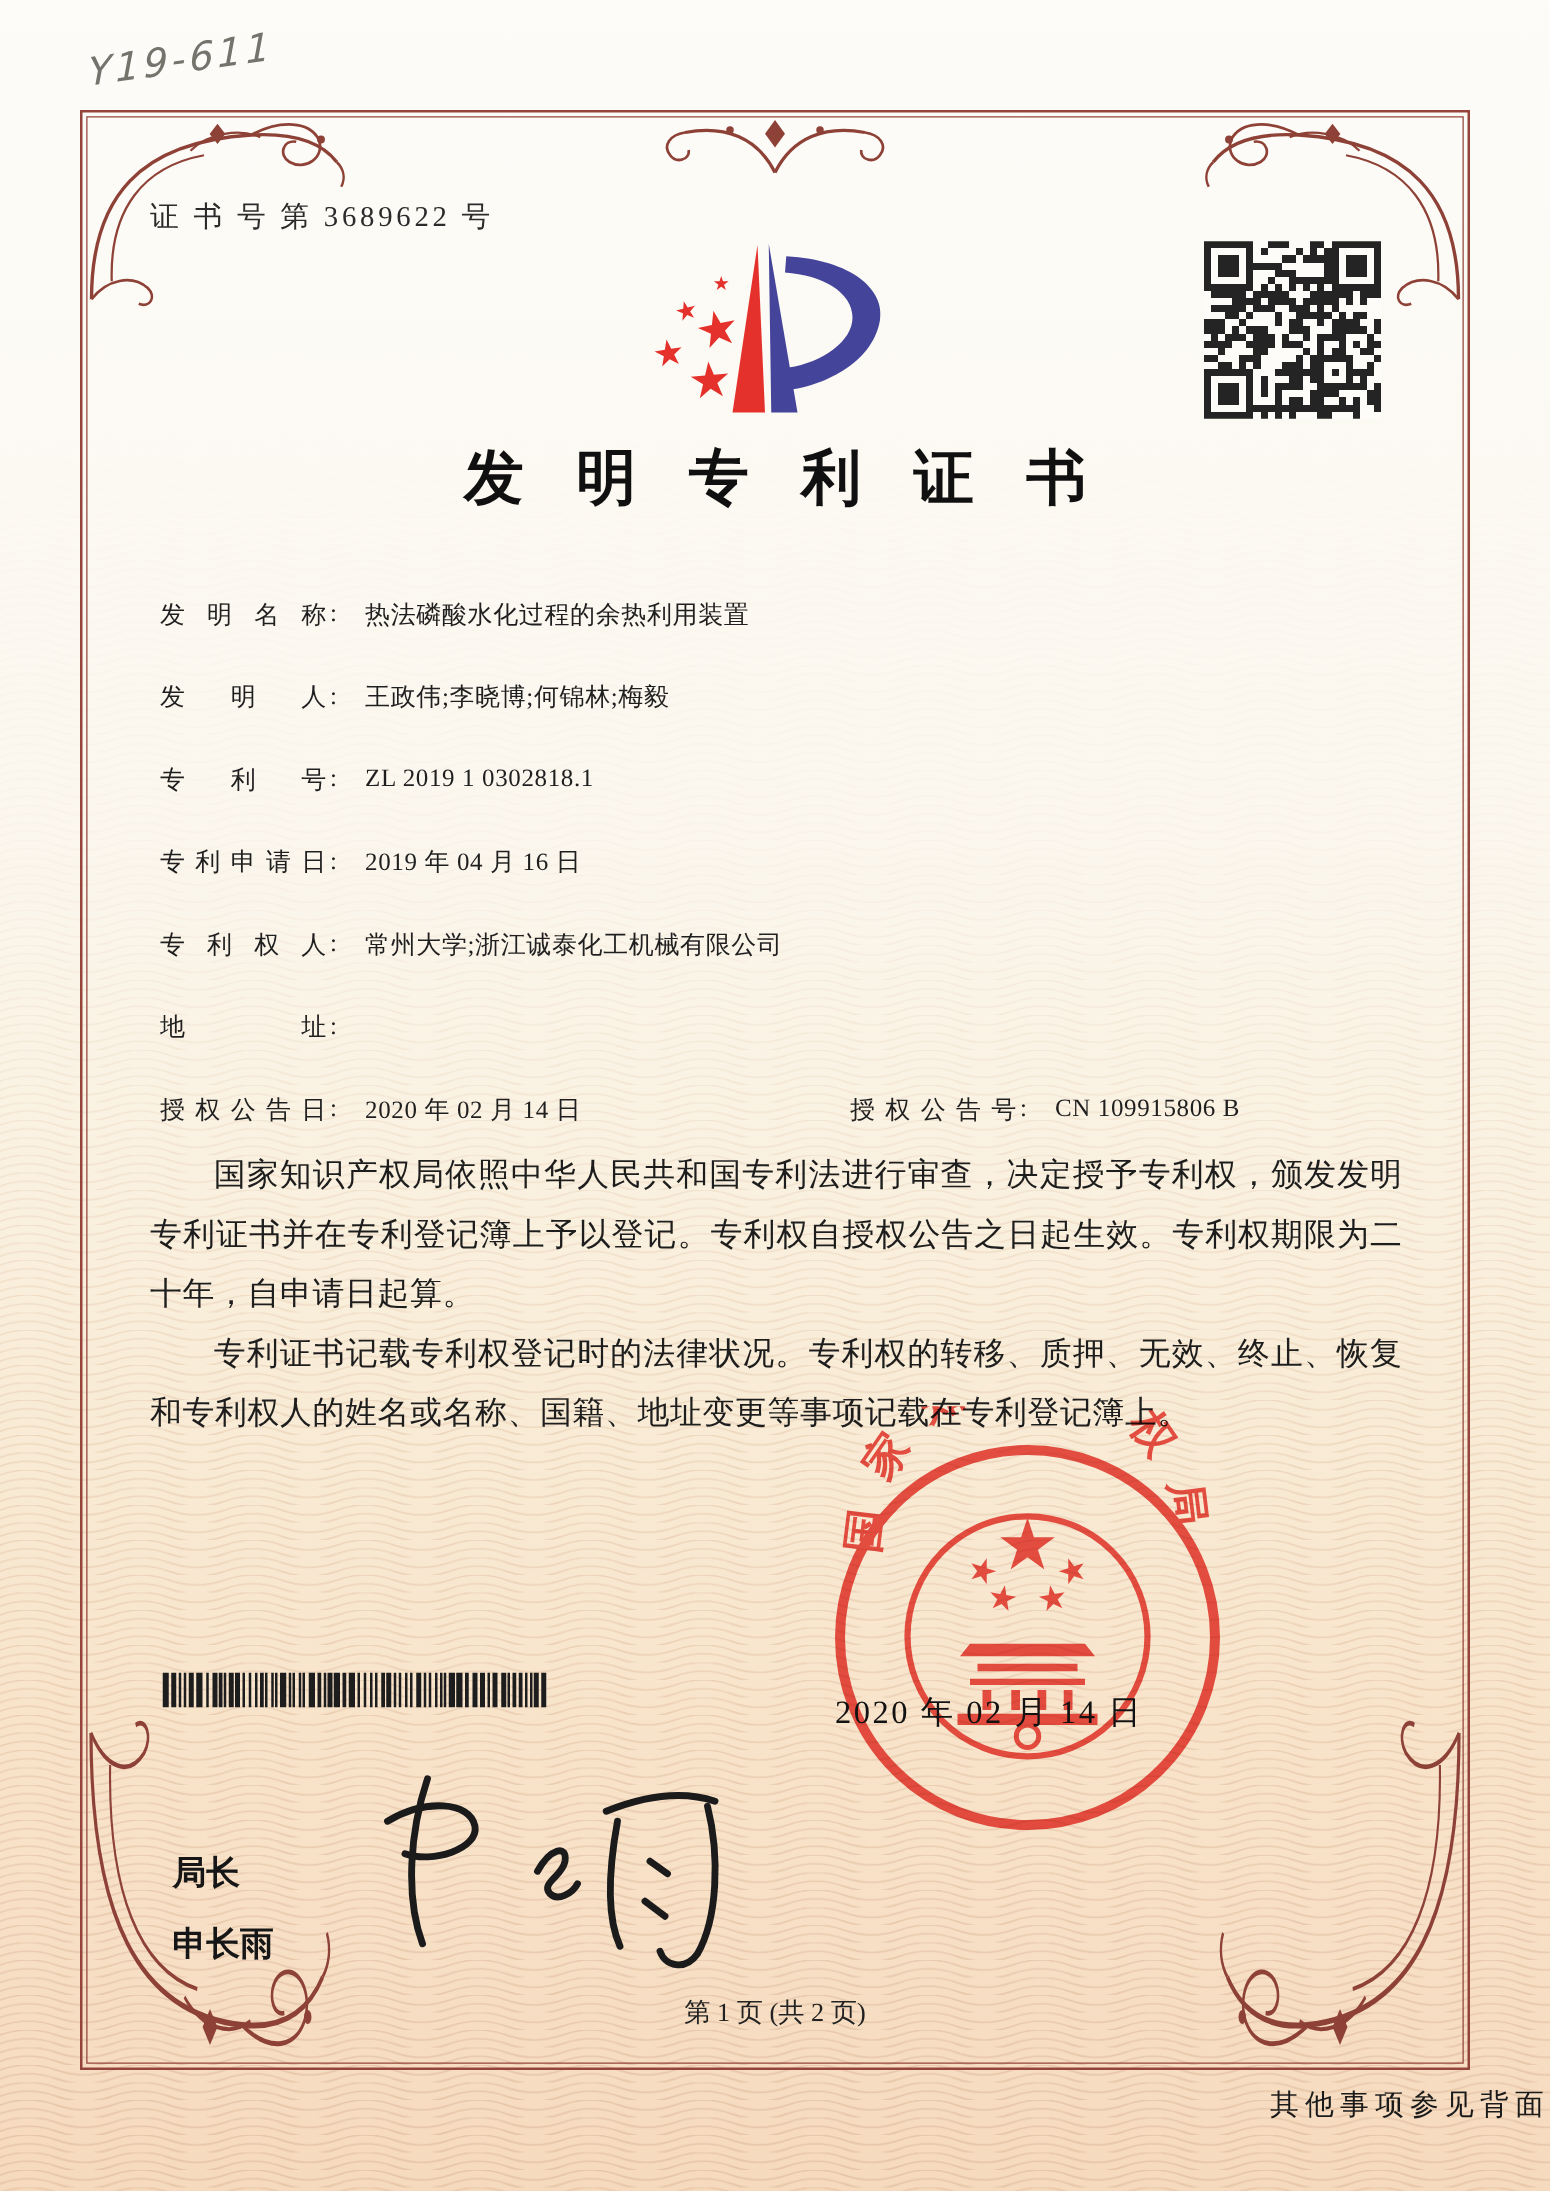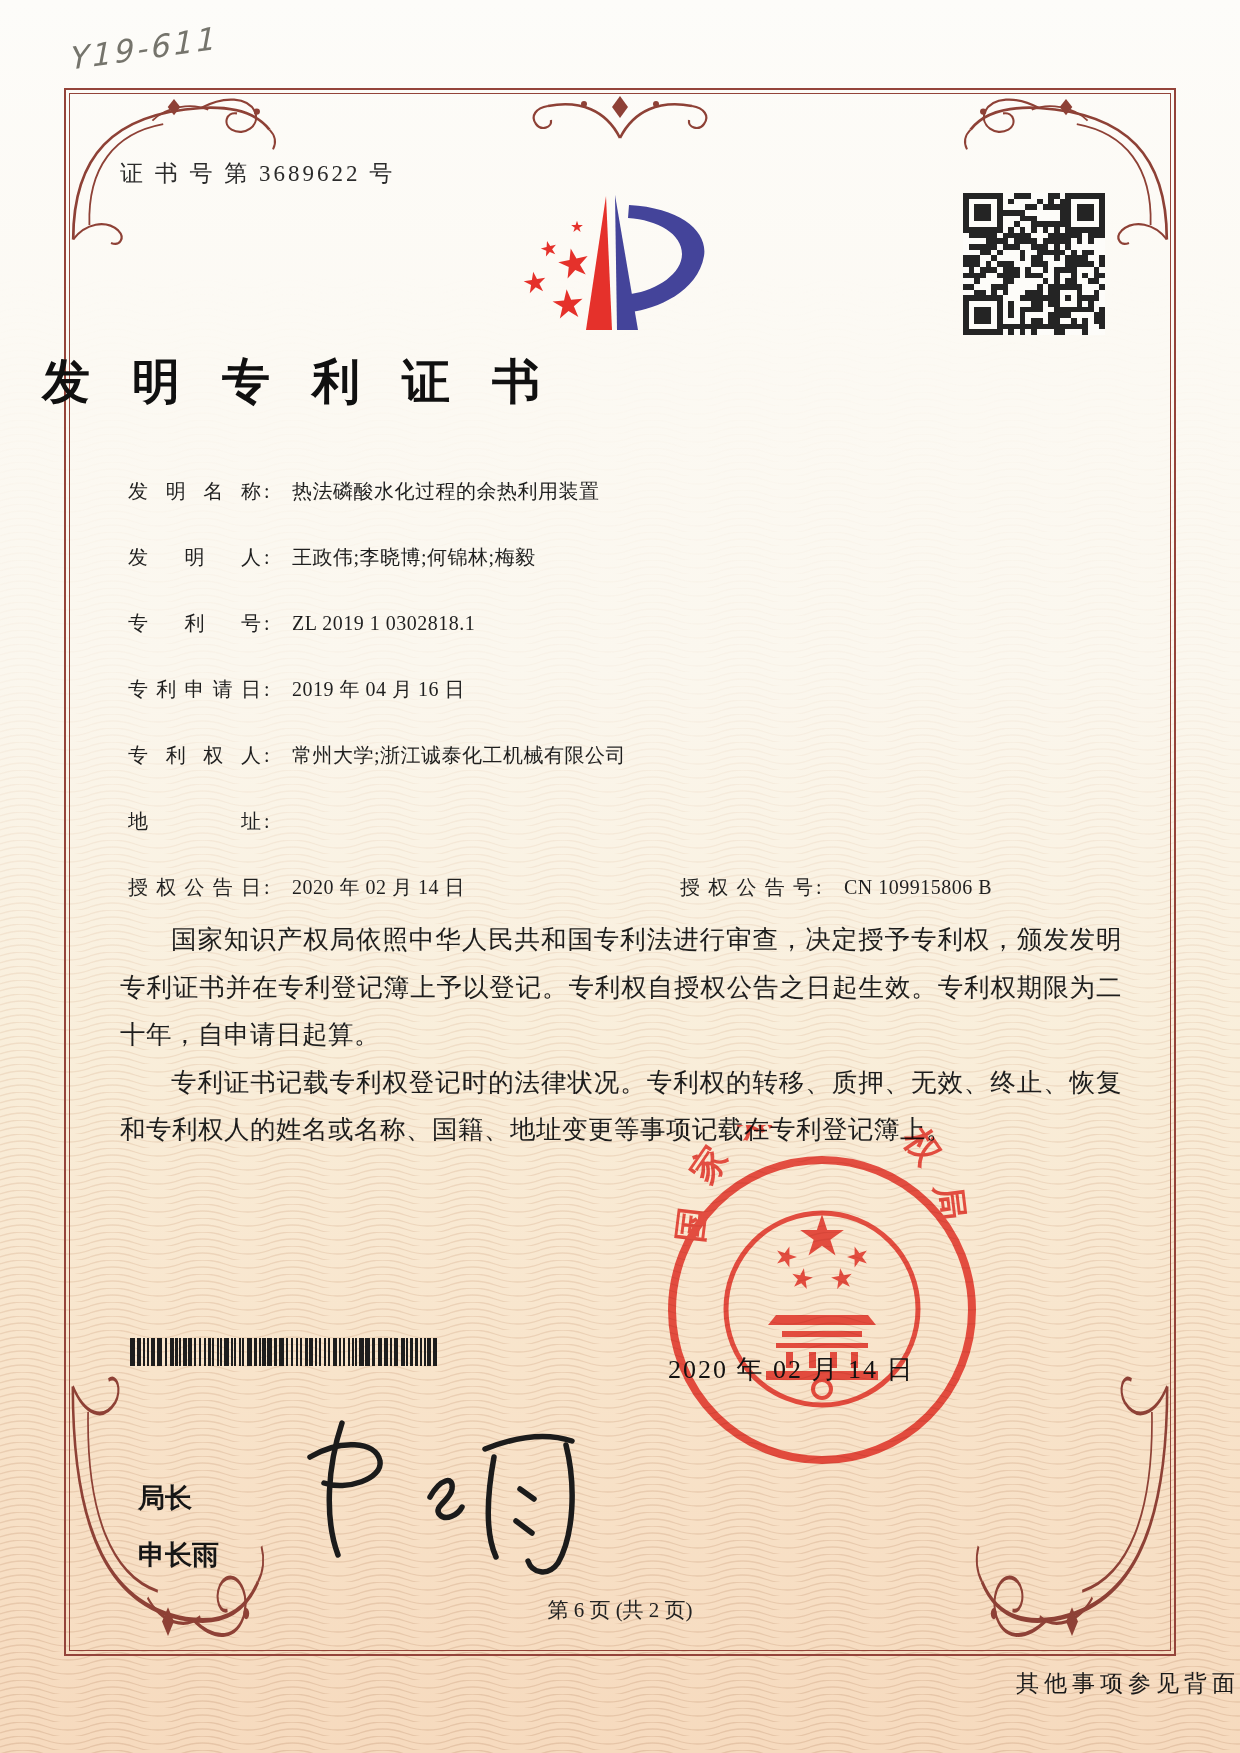--- a/index.html
+++ b/index.html
@@ -15,21 +15,21 @@
   #deco-svg{left:0;top:0;z-index:1;pointer-events:none}
   .flq{stroke:var(--flr);fill:none}
   .flf{fill:var(--flr)}
   .wline{stroke:var(--waves);fill:none;stroke-width:1.3}
   .frame{left:64px;top:88px;width:1108px;height:1564px;border:2.5px solid var(--border);z-index:2;pointer-events:none}
   .frame-inner{position:absolute;inset:3px;border:1px solid var(--border)}
   .handwritten{left:70px;top:30px;z-index:3;font-size:31px;color:#75746c;
     font-family:"DejaVu Sans",sans-serif;font-style:italic;letter-spacing:3px;
     transform:rotate(-8deg) skewX(-8deg)}
   .cert-no{left:120px;top:158px;z-index:3;font-size:23px;letter-spacing:3px;color:#2b2b2b}
-  .title{left:0;top:350px;width:100%;z-index:3;text-align:left;font-size:48px;font-weight:700;
+  .title{left:0;top:350px;width:100%;z-index:3;text-align:center;font-size:48px;font-weight:700;
     letter-spacing:42px;text-indent:42px;color:#101010}
   .fields{left:128px;top:458px;width:1000px;z-index:3}
   .field-row{position:relative;height:66px;display:flex;align-items:center;font-size:20px}
   .flabel{display:inline-block;width:133px;text-align:justify;text-align-last:justify;flex:0 0 133px}
   .fcolon{display:inline-block;width:28px;padding-left:3px;flex:0 0 28px}
   .fvalue{letter-spacing:0.5px;white-space:nowrap}
   .pair2{position:absolute;left:552px;top:0;height:66px;display:flex;align-items:center}
   .paras{left:120px;top:916px;width:1002px;z-index:3;font-size:25.5px;line-height:47.5px;
     text-align:justify;color:#1d1d1d}
   .paras p{margin:0;text-indent:2em;letter-spacing:0.5px}
@@ -638,16 +638,16 @@
         <rect x="8" y="43" width="7" height="16"></rect>
         <rect x="29" y="43" width="7" height="16"></rect>
         <rect x="-56" y="62" width="112" height="9"></rect>
       </g>
       <circle cy="80" r="9" class="seal-line" stroke-width="4"></circle>
     </g>
   </svg>
 
   <div class="abs seal-date">2020 年 02 月 14 日</div>
 
-  <div class="abs page-info">第 6 页 (共 2 页)</div>
+  <div class="abs page-info">第 1 页 (共 2 页)</div>
   <div class="abs back-note">其他事项参见背面</div>
 
 </div>
 
 </body></html>

